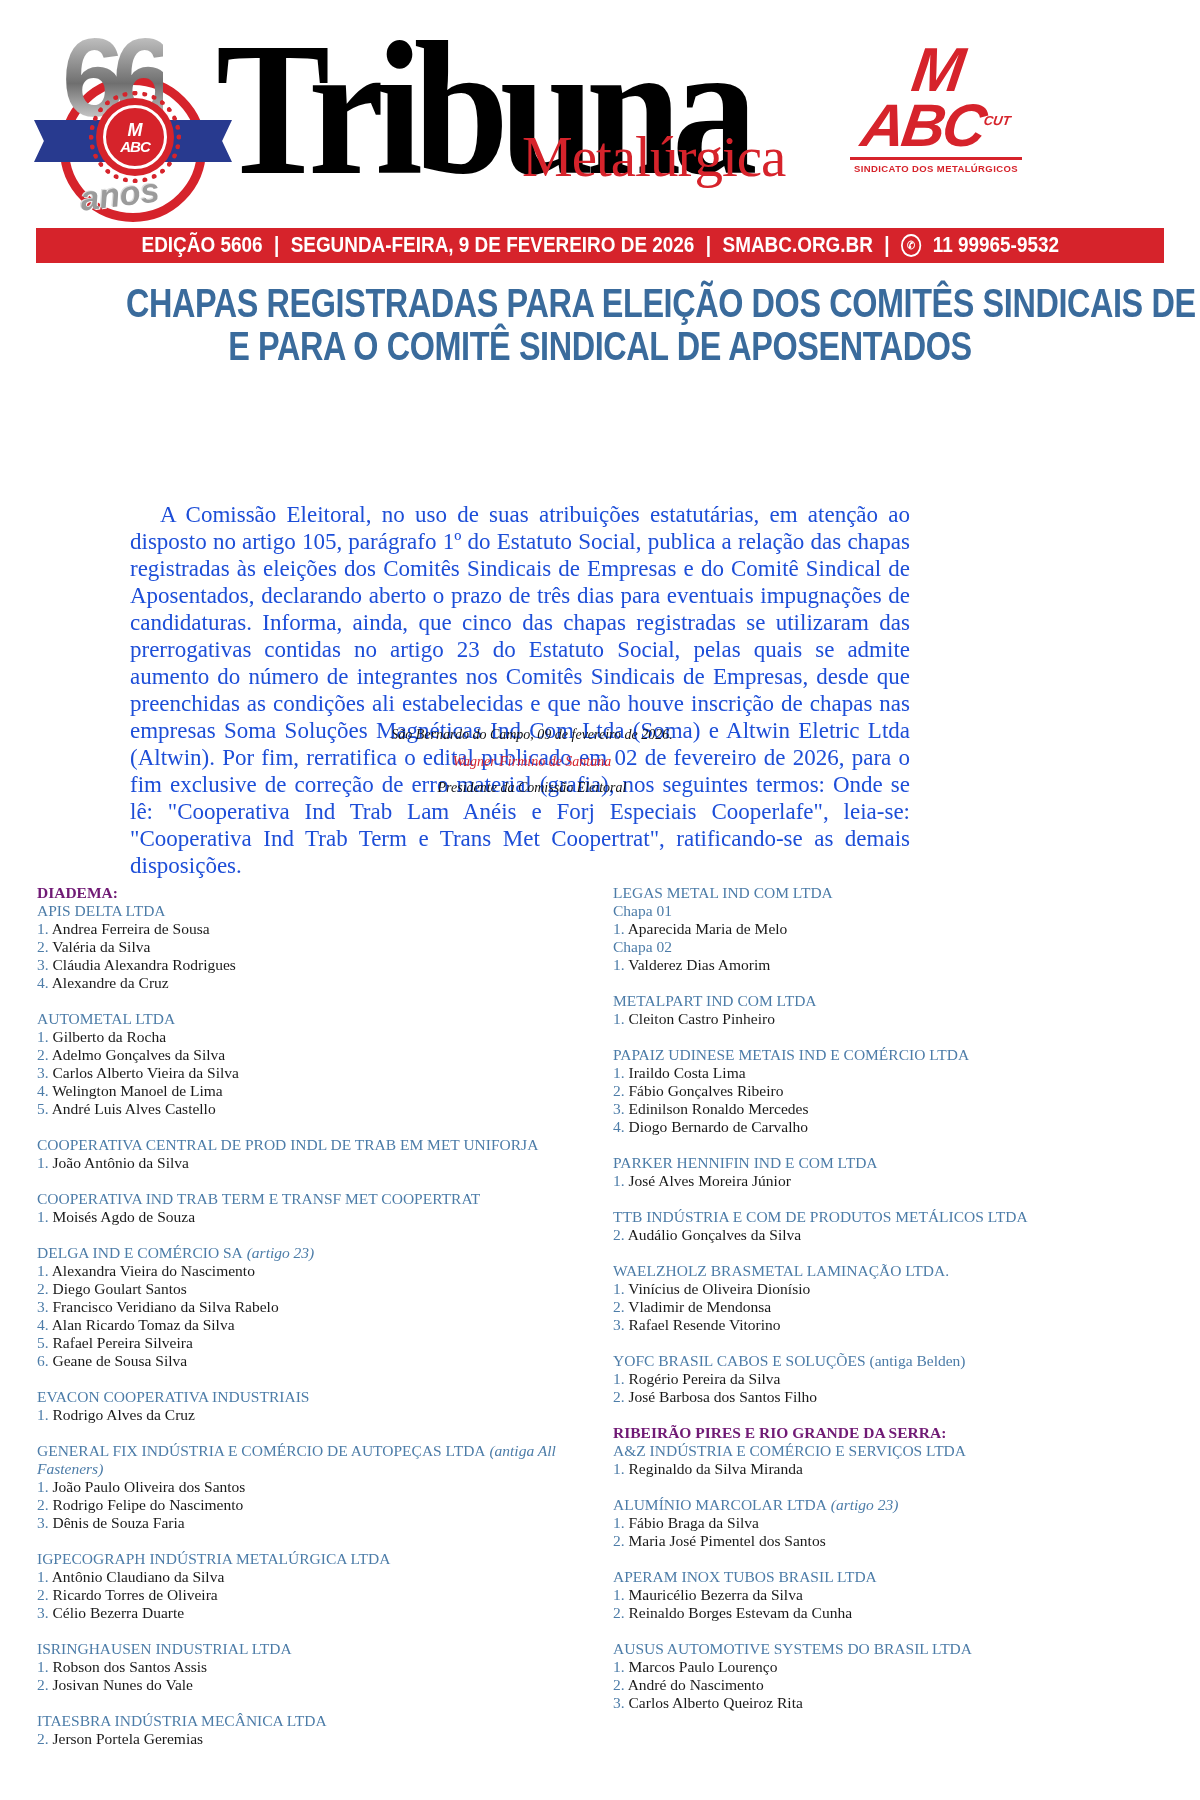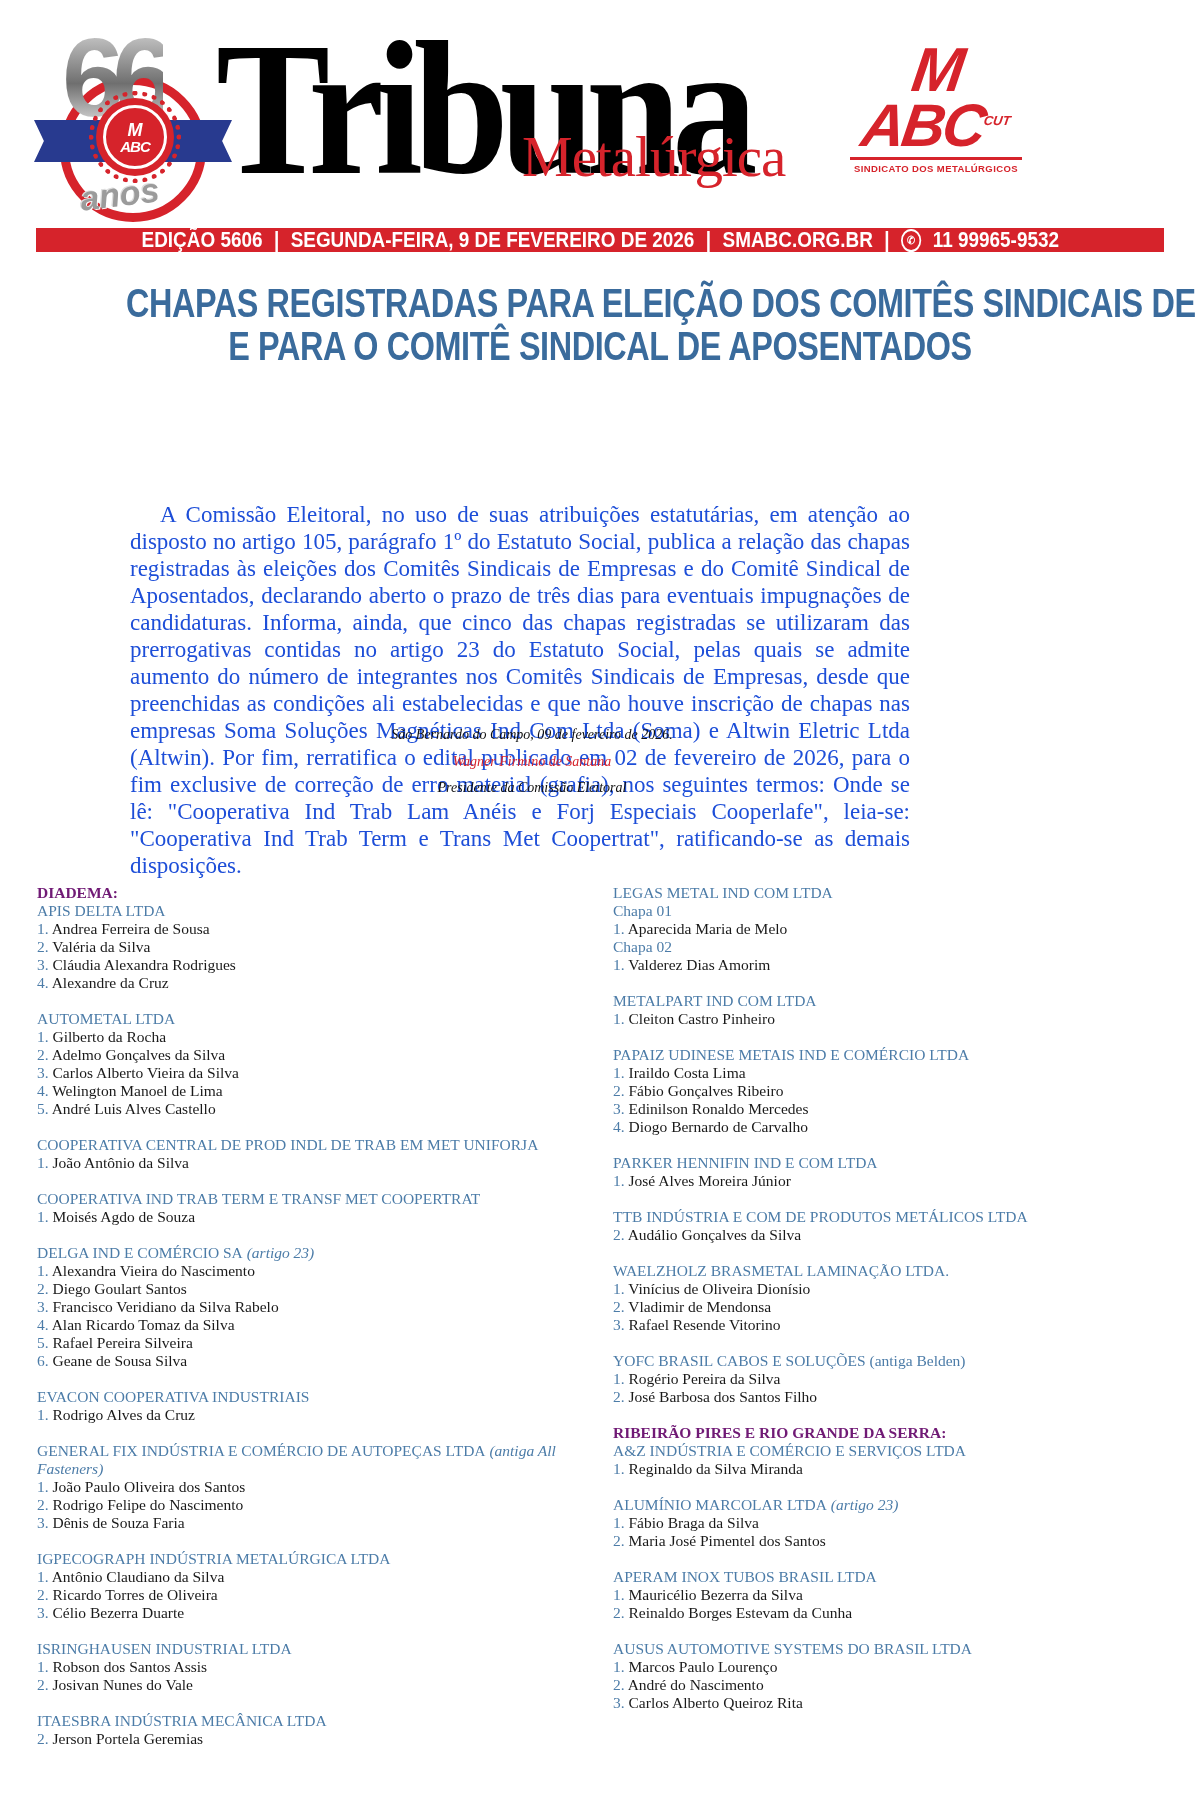--- a/index.html
+++ b/index.html
@@ -40,21 +40,21 @@
   .abclogo{position:absolute;left:850px;top:44px;width:172px;text-align:center;color:#D6232B;z-index:2}
   .abclogo .m{font-family:"Liberation Sans",sans-serif;font-style:italic;font-weight:900;
     font-size:62px;line-height:0.85;letter-spacing:-5px;transform:skewX(-8deg)}
   .abclogo .abc{font-family:"Liberation Sans",sans-serif;font-style:italic;font-weight:900;
     font-size:60px;line-height:0.95;letter-spacing:-3px;transform:skewX(-8deg)}
   .abclogo .cut{font-size:13px;font-style:italic;font-weight:900;letter-spacing:0;vertical-align:super}
   .abclogo .rule{height:3px;background:#D6232B;margin:3px 0 3px 0}
   .abclogo .caption{font-family:"Liberation Sans",sans-serif;font-weight:bold;font-size:9.5px;letter-spacing:0.4px}
 
   
-  .infobar{position:absolute;left:36px;top:228px;width:1128px;height:24px;background:#D6232B;
+  .infobar{position:absolute;left:36px;top:228px;width:1128px;height:35px;background:#D6232B;
     display:flex;align-items:center;justify-content:center;color:#fff}
   .infobar-inner{display:flex;align-items:center;gap:13px;white-space:nowrap;
     font-family:"Liberation Sans",sans-serif;font-weight:bold;font-size:21.5px;
     transform:scaleX(0.88);transform-origin:center}
   .wa-icon{display:inline-flex;width:19px;height:19px;border:2px solid #fff;border-radius:50%;
     align-items:center;justify-content:center;font-size:11px;line-height:1}
 
   
   .headline{position:absolute;top:282px;left:0;width:1200px;text-align:center;color:#3A6B9C}
   .headline .l{font-family:"Liberation Sans",sans-serif;font-weight:bold;font-size:41px;line-height:43px;

